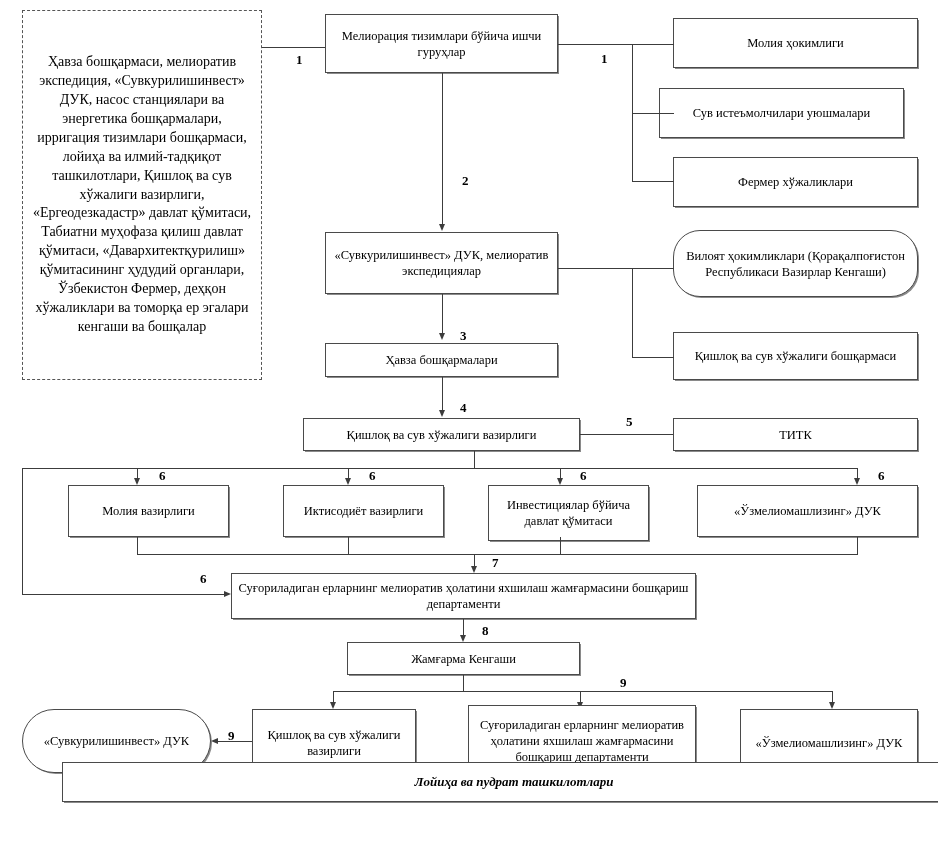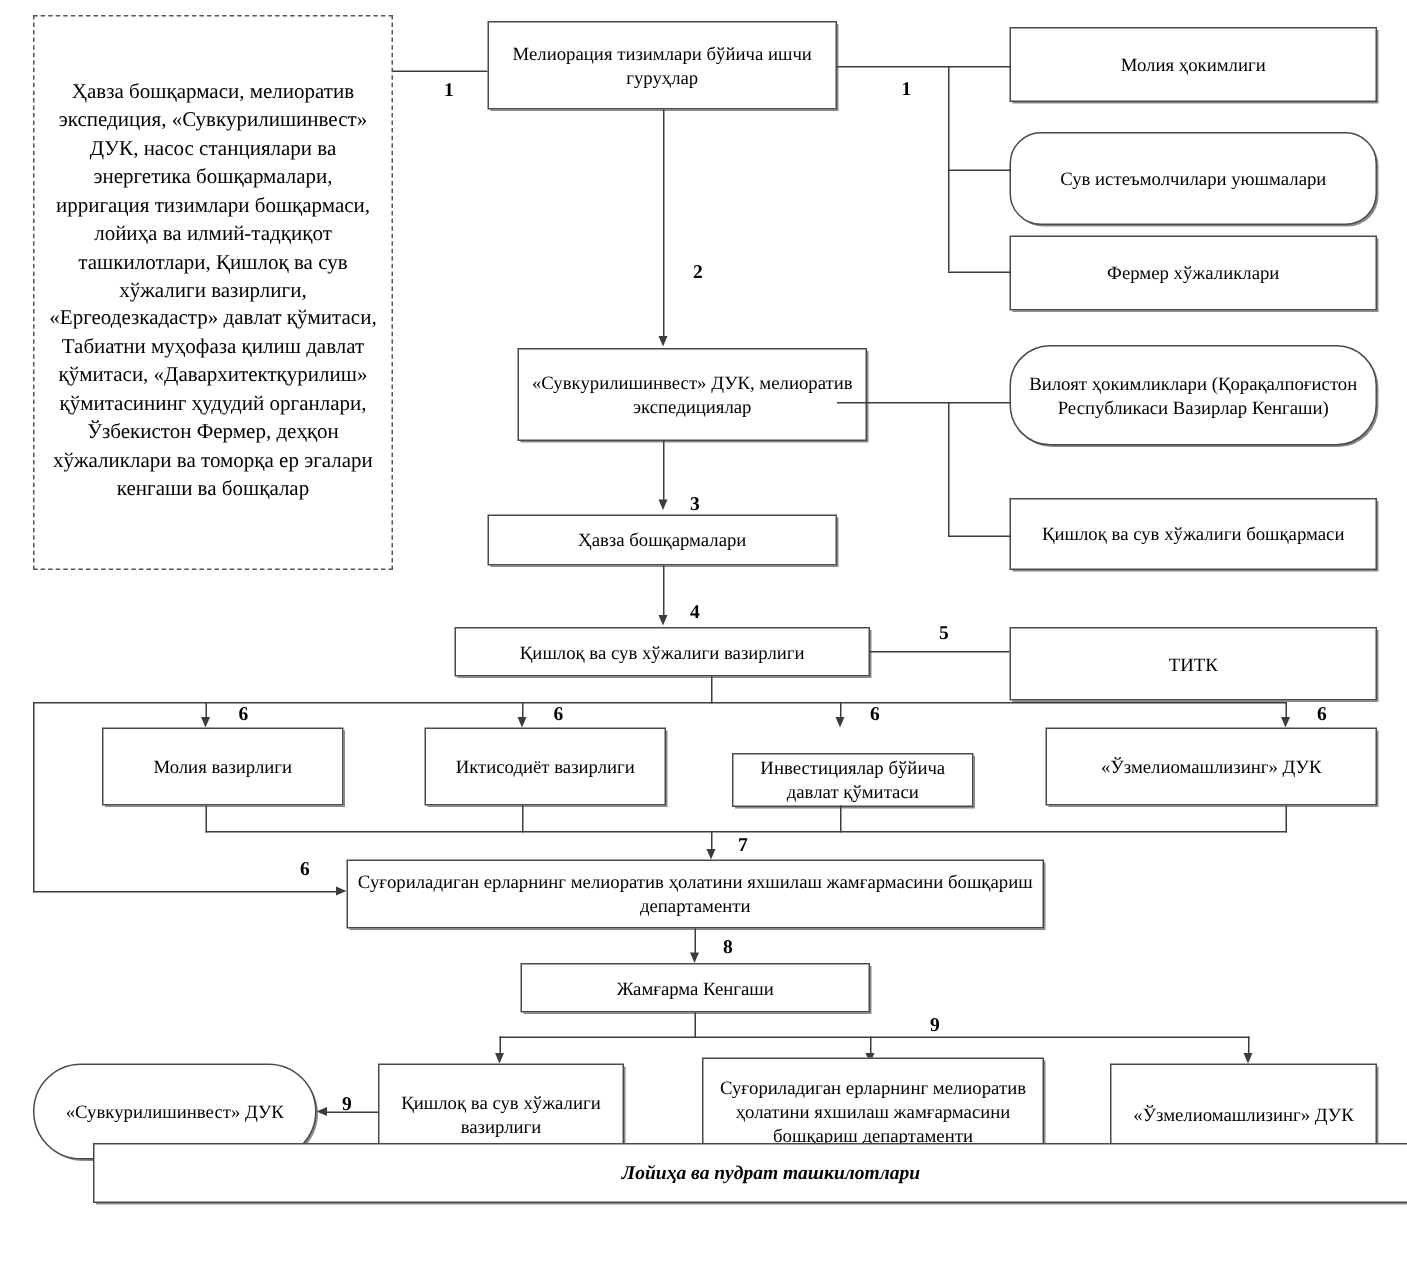--- a/index.html
+++ b/index.html
@@ -102,39 +102,39 @@
   <div class="box" style="left:325px; top:14px; width:233px; height:59px;">
     <span>Мелиорация тизимлари бўйича ишчи гуруҳлар</span>
   </div>
 
   <div class="hline" style="left:262px; top:47px; width:63px;"></div>
   <div class="lbl" style="left:296px; top:53px;">1</div>
 
   <div class="box" style="left:673px; top:18px; width:245px; height:50px;">
     <span>Молия ҳокимлиги</span>
   </div>
-  <div class="box" style="left:673px; top:88px; width:245px; height:62px;border-radius:21px;">
+  <div class="box" style="left:659px; top:88px; width:245px; height:50px;">
     <span>Сув истеъмолчилари уюшмалари</span>
   </div>
   <div class="box" style="left:673px; top:157px; width:245px; height:50px;">
     <span>Фермер хўжаликлари</span>
   </div>
 
   <div class="hline" style="left:558px; top:44px; width:75px;"></div>
   <div class="lbl" style="left:601px; top:52px;">1</div>
   <div class="vline" style="left:632px; top:44px; height:137px;"></div>
   <div class="hline" style="left:632px; top:44px; width:42px;"></div>
   <div class="hline" style="left:632px; top:113px; width:42px;"></div>
   <div class="hline" style="left:632px; top:181px; width:42px;"></div>
 
   <div class="vline" style="left:442px; top:73px; height:155px;"></div>
   <div class="arrow-d" style="left:438.5px; top:224px;"></div>
   <div class="lbl" style="left:462px; top:174px;">2</div>
 
-  <div class="box" style="left:325px; top:232px; width:233px; height:62px;margin-left:20px;">
+  <div class="box" style="left:325px; top:232px; width:233px; height:62px;">
     <span>«Сувкурилишинвест» ДУК, мелиоратив экспедициялар</span>
   </div>
 
   <div class="box" style="left:673px; top:230px; width:245px; height:67px;border-radius:27px;">
     <span>Вилоят ҳокимликлари (Қорақалпоғистон Республикаси Вазирлар Кенгаши)</span>
   </div>
   <div class="box" style="left:673px; top:332px; width:245px; height:48px;">
     <span>Қишлоқ ва сув хўжалиги бошқармаси</span>
   </div>
 
@@ -151,21 +151,21 @@
     <span>Ҳавза бошқармалари</span>
   </div>
 
   <div class="vline" style="left:442px; top:377px; height:37px;"></div>
   <div class="arrow-d" style="left:438.5px; top:410px;"></div>
   <div class="lbl" style="left:460px; top:401px;">4</div>
 
   <div class="box" style="left:303px; top:418px; width:277px; height:33px;">
     <span>Қишлоқ ва сув хўжалиги вазирлиги</span>
   </div>
-  <div class="box" style="left:673px; top:418px; width:245px; height:49px;">
+  <div class="box" style="left:673px; top:418px; width:245px; height:33px;">
     <span>ТИТК</span>
   </div>
   <div class="hline" style="left:580px; top:434px; width:93px;"></div>
   <div class="lbl" style="left:626px; top:415px;">5</div>
 
   <div class="vline" style="left:474px; top:451px; height:18px;"></div>
   <div class="hline" style="left:22px; top:468px; width:836px;"></div>
 
   <div class="vline" style="left:137px; top:468px; height:12px;"></div>
   <div class="arrow-d" style="left:133.5px; top:478px;"></div>
@@ -187,21 +187,21 @@
   <div class="hline" style="left:22px; top:594px; width:204px;"></div>
   <div class="arrow-r" style="left:224px; top:590.5px;"></div>
   <div class="lbl" style="left:200px; top:572px;">6</div>
 
   <div class="box" style="left:68px; top:485px; width:161px; height:52px;">
     <span>Молия вазирлиги</span>
   </div>
   <div class="box" style="left:283px; top:485px; width:161px; height:52px;">
     <span>Иктисодиёт вазирлиги</span>
   </div>
-  <div class="box" style="left:488px; top:485px; width:161px; height:36px;margin-top:17px;">
+  <div class="box" style="left:488px; top:485px; width:161px; height:56px;">
     <span>Инвестициялар бўйича давлат қўмитаси</span>
   </div>
   <div class="box" style="left:697px; top:485px; width:221px; height:52px;">
     <span>«Ўзмелиомашлизинг» ДУК</span>
   </div>
 
   <div class="vline" style="left:137px; top:537px; height:18px;"></div>
   <div class="vline" style="left:348px; top:537px; height:18px;"></div>
   <div class="vline" style="left:560px; top:537px; height:18px;"></div>
   <div class="vline" style="left:857px; top:537px; height:18px;"></div>

